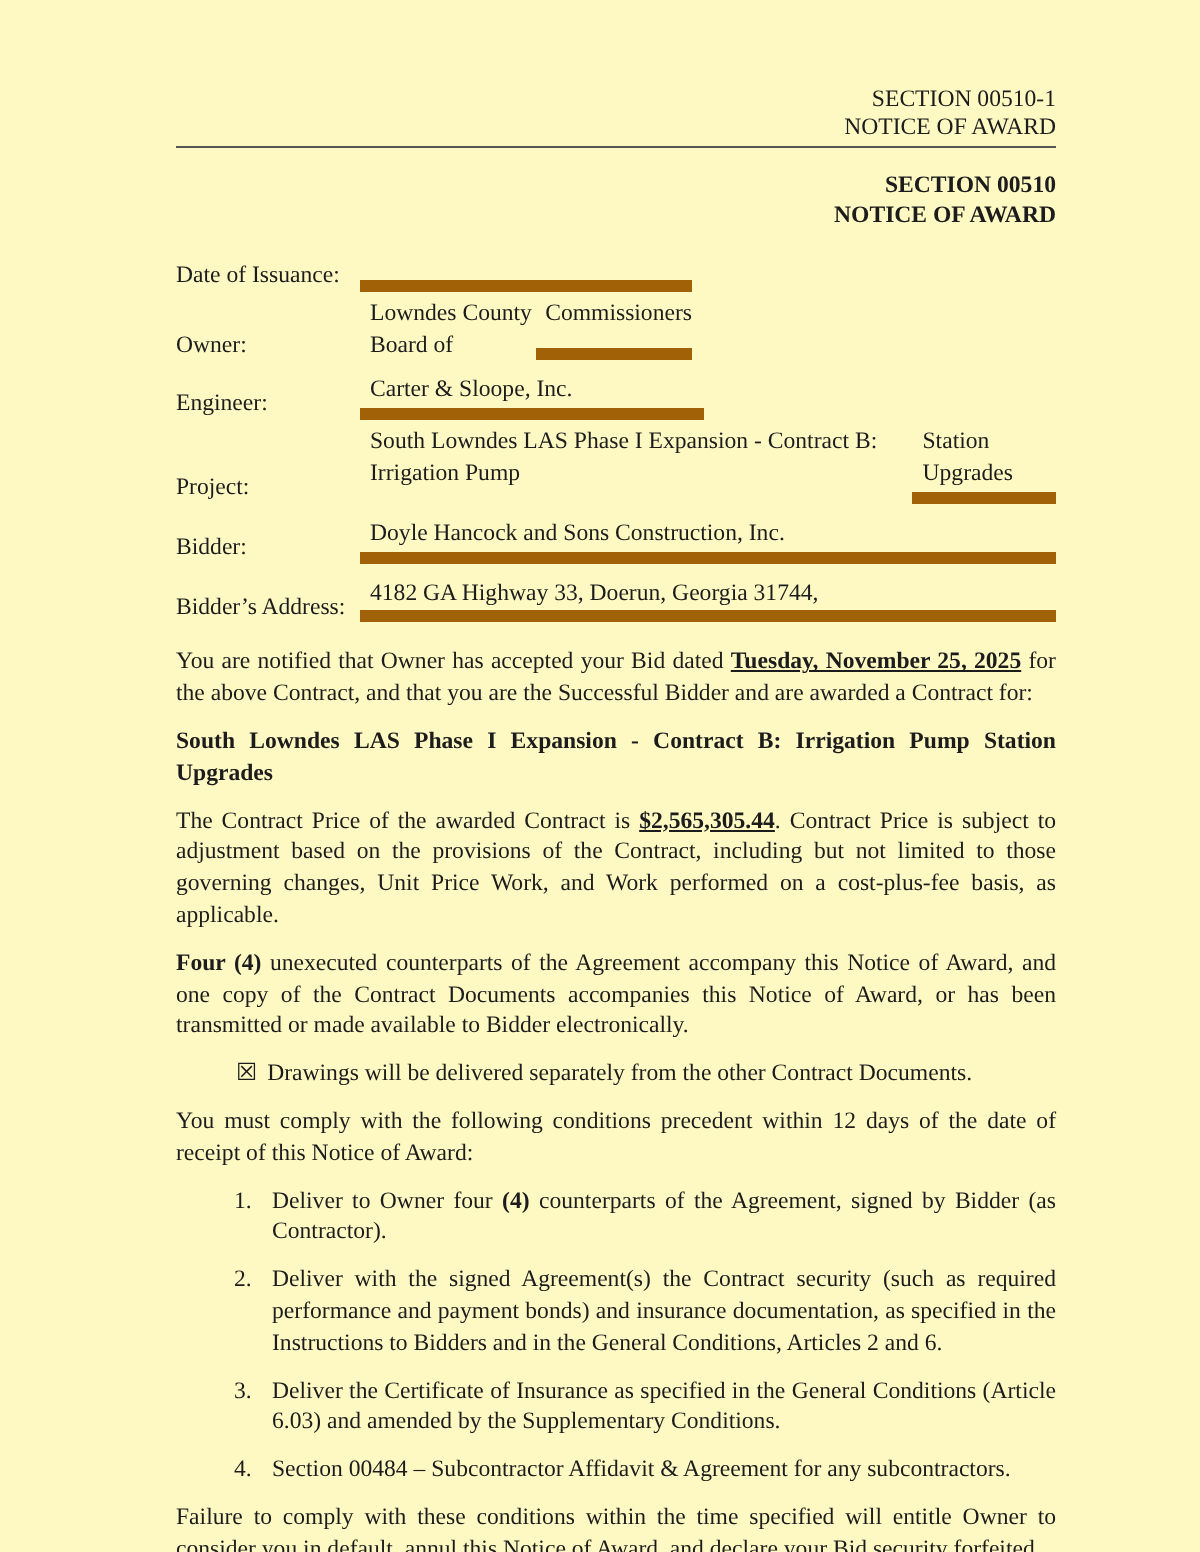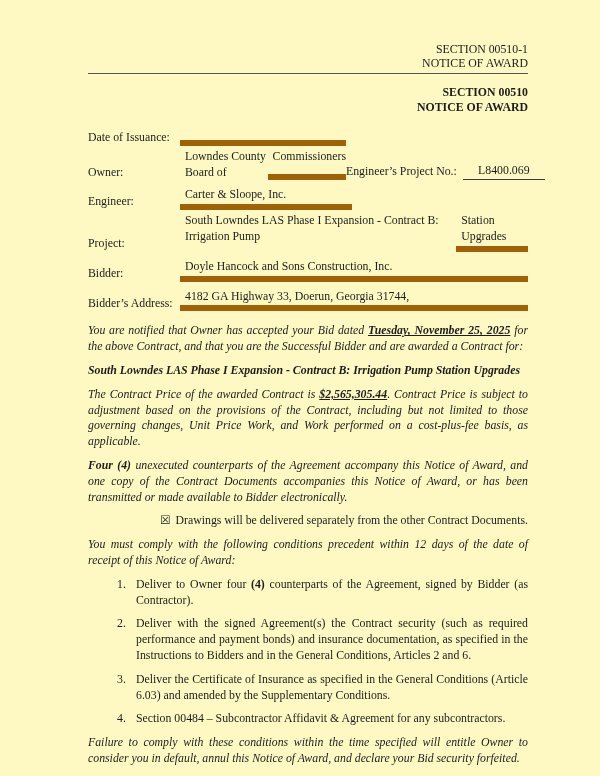--- a/index.html
+++ b/index.html
@@ -21,24 +21,24 @@
   .fval{border-bottom:6px solid #a16207;padding:0 0 1px 5px;}
   .w-short{width:166px;flex:none;box-sizing:border-box;}
   .w-full{flex:1;box-sizing:border-box;}
   .stack{display:flex;flex-direction:row;}
   .stack .line1{padding-left:5px;}
   .rt-group{display:flex;align-items:flex-end;margin-left:auto;}
   .rt-label{padding:0 6px 1px 0;white-space:nowrap;}
   .rt-val{width:82px;flex:none;text-align:center;border-bottom:1px solid #3c3c3c;padding-bottom:1px;box-sizing:border-box;}
   .sp6{margin-top:7px;}
   
-  .para{margin:8px 0 0 0;text-align:justify;font-style:italic;}
+  .para{margin:8px 0 0 0;text-align:justify;}
   .b{font-weight:bold;}
   .bu{font-weight:bold;text-decoration:underline;}
-  .chkline{margin:8px 0 0 30px;text-align:right;}
+  .chkline{margin:8px 0 0 30px;}
   .chk{display:inline-block;margin-right:5px;}
   .clist{margin:0;}
   .citem{display:flex;margin:8px 0 0 29px;}
   .cnum{width:19px;flex:none;}
   .ctext{flex:1;text-align:justify;}
 </style>
 </head>
 <body>
 
 <div class="page">
@@ -58,24 +58,20 @@
     <div class="frow">
       <div class="flabel">Date of Issuance:</div>
       <div class="fval w-short"></div>
     </div>
 
     <div class="frow">
       <div class="flabel">Owner:</div>
       <div class="stack w-short">
         <div class="line1">Lowndes County Board of</div>
         <div class="fval">Commissioners</div>
-      </div>
-      <div class="rt-group">
-        <div class="rt-label">Engineer’s Project No.:</div>
-        <div class="rt-val">L8400.069</div>
       </div>
     </div>
 
     <div class="frow sp6">
       <div class="flabel">Engineer:</div>
       <div class="fval" style="width:172px;flex:none;box-sizing:border-box;">Carter &amp; Sloope, Inc.</div>
     </div>
 
     <div class="frow">
       <div class="flabel">Project:</div>

